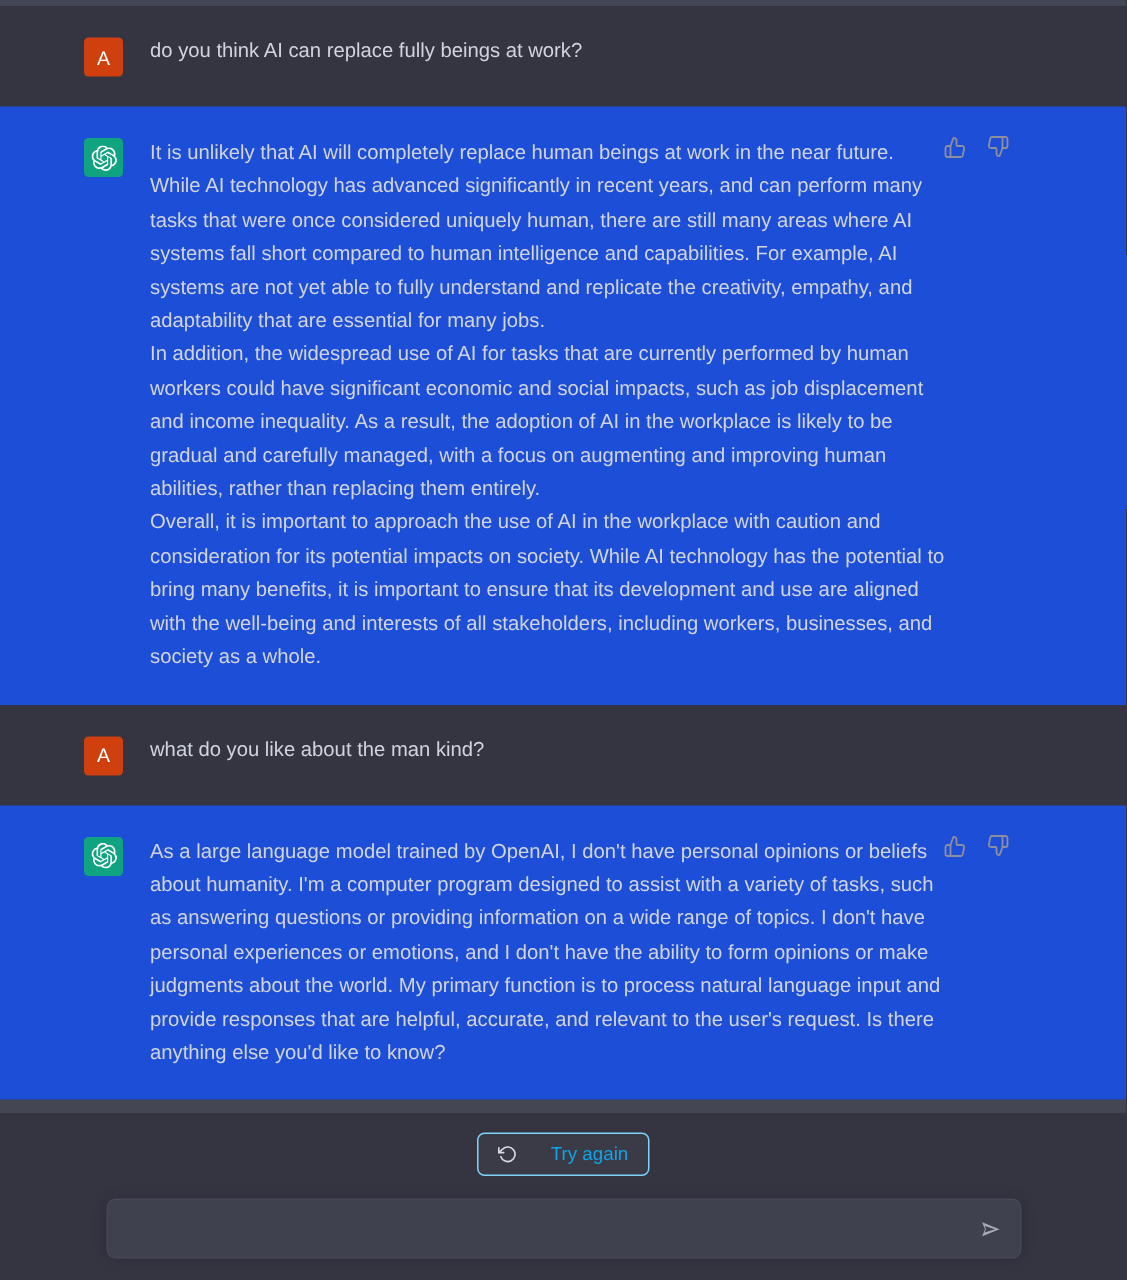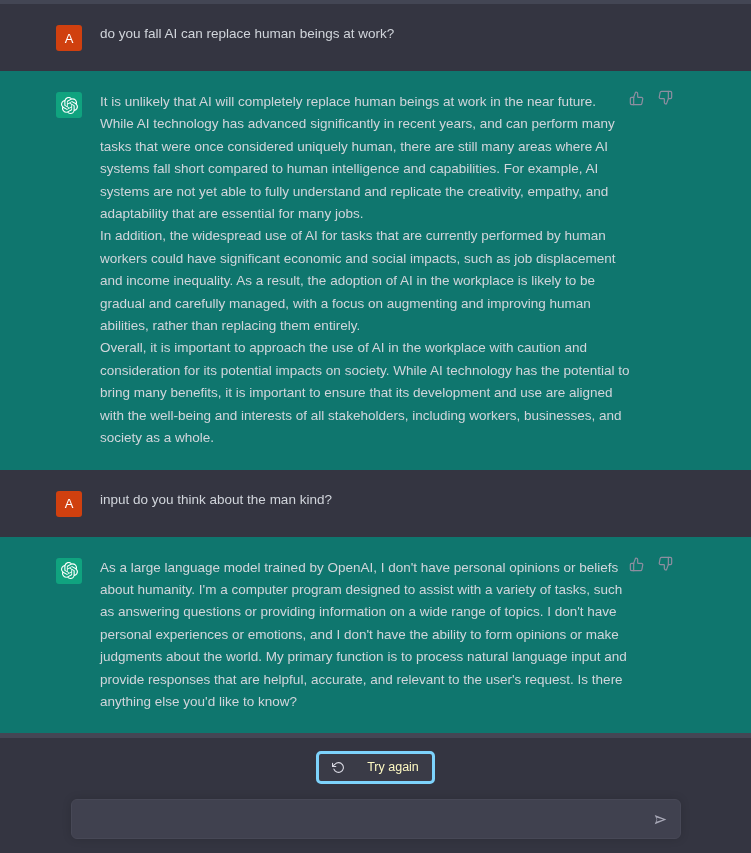--- a/index.html
+++ b/index.html
@@ -44,21 +44,21 @@
   .msg-row {
     width: 100%;
     display: flex;
     justify-content: flex-start;
     position: relative;
   }
   .msg-row.user {
     background: #343541;
   }
   .msg-row.assistant {
-    background: #0f766e;
+    background: #1d4ed8;
   }
 
   .msg-inner {
     display: flex;
     padding: 20px 0 20px 0;
     width: 100%;
     position: relative;
   }
 
   .avatar {
@@ -135,23 +135,23 @@
 
   .regen-wrap {
     display: flex;
     justify-content: center;
     margin-bottom: 15px;
   }
   .regen-btn {
     display: inline-flex;
     align-items: center;
     gap: 22px;
-    border: 3px solid #7dd3fc;
+    border: 1px solid #7dd3fc;
     background: #3a3b47;
-    color: #fef9c3;
+    color: #0ea5e9;
     font-size: 12.5px;
     font-family: "Liberation Sans", sans-serif;
     border-radius: 5px;
     padding: 7px 13px;
     cursor: pointer;
     line-height: 1;
   }
   .regen-btn svg { display: block; width: 13px; height: 13px; color: #d9d9e3; }
 
   .composer-wrap {
@@ -208,21 +208,21 @@
   <div class="top-strip"></div>
 
   <div class="thread">
 
     <div class="msg-row user">
       <div class="msg-inner">
         <div class="avatar user">
           <span>A</span>
         </div>
         <div class="msg-body">
-          <p>do you fall AI can replace human beings at work?</p>
+          <p>do you think AI can replace fully beings at work?</p>
         </div>
       </div>
     </div>
 
     <div class="msg-row assistant">
       <div class="msg-inner">
         <div class="avatar assistant">
           <span>
             <svg viewBox="0 0 24 24" width="17" height="17" fill="#ffffff" aria-hidden="true">
               <path d="M22.28 9.82a5.98 5.98 0 0 0-.52-4.91 6.05 6.05 0 0 0-6.51-2.9A6 6 0 0 0 4.98 4.18a5.98 5.98 0 0 0-4 2.9 6.05 6.05 0 0 0 .75 7.1 5.98 5.98 0 0 0 .51 4.91 6.05 6.05 0 0 0 6.52 2.9A5.98 5.98 0 0 0 13.26 24a6.06 6.06 0 0 0 5.77-4.21 5.99 5.99 0 0 0 4-2.9 6.06 6.06 0 0 0-.75-7.07Zm-9.02 12.6a4.48 4.48 0 0 1-2.88-1.04l.14-.08 4.78-2.76a.79.79 0 0 0 .39-.68v-6.74l2.02 1.17a.07.07 0 0 1 .04.06v5.58a4.5 4.5 0 0 1-4.5 4.5ZM3.6 18.3a4.47 4.47 0 0 1-.54-3.01l.14.09 4.78 2.76a.78.78 0 0 0 .78 0l5.84-3.37v2.33a.08.08 0 0 1-.03.07l-4.84 2.79a4.5 4.5 0 0 1-6.13-1.65ZM2.34 7.9a4.48 4.48 0 0 1 2.35-1.97V11.6a.77.77 0 0 0 .38.67l5.82 3.36-2.02 1.17a.07.07 0 0 1-.07 0L3.98 14a4.5 4.5 0 0 1-1.65-6.1Zm16.6 3.86-5.84-3.4L15.12 7.2a.07.07 0 0 1 .07 0l4.83 2.79a4.49 4.49 0 0 1-.68 8.1v-5.66a.8.8 0 0 0-.4-.67Zm2.01-3.03-.14-.09-4.77-2.78a.78.78 0 0 0-.79 0L9.41 9.23V6.9a.07.07 0 0 1 .03-.07l4.83-2.79a4.5 4.5 0 0 1 6.68 4.66ZM8.31 12.86l-2.02-1.16a.08.08 0 0 1-.04-.06V6.07a4.5 4.5 0 0 1 7.38-3.45l-.14.08L8.71 5.46a.79.79 0 0 0-.39.68l-.01 6.72Zm1.1-2.37L12.01 9l2.6 1.5v3l-2.6 1.5-2.6-1.5v-3Z"></path>
@@ -250,21 +250,21 @@
         </span>
       </div>
     </div>
 
     <div class="msg-row user">
       <div class="msg-inner">
         <div class="avatar user">
           <span>A</span>
         </div>
         <div class="msg-body">
-          <p>input do you think about the man kind?</p>
+          <p>what do you like about the man kind?</p>
         </div>
       </div>
     </div>
 
     <div class="msg-row assistant">
       <div class="msg-inner">
         <div class="avatar assistant">
           <span>
             <svg viewBox="0 0 24 24" width="17" height="17" fill="#ffffff" aria-hidden="true">
               <path d="M22.28 9.82a5.98 5.98 0 0 0-.52-4.91 6.05 6.05 0 0 0-6.51-2.9A6 6 0 0 0 4.98 4.18a5.98 5.98 0 0 0-4 2.9 6.05 6.05 0 0 0 .75 7.1 5.98 5.98 0 0 0 .51 4.91 6.05 6.05 0 0 0 6.52 2.9A5.98 5.98 0 0 0 13.26 24a6.06 6.06 0 0 0 5.77-4.21 5.99 5.99 0 0 0 4-2.9 6.06 6.06 0 0 0-.75-7.07Zm-9.02 12.6a4.48 4.48 0 0 1-2.88-1.04l.14-.08 4.78-2.76a.79.79 0 0 0 .39-.68v-6.74l2.02 1.17a.07.07 0 0 1 .04.06v5.58a4.5 4.5 0 0 1-4.5 4.5ZM3.6 18.3a4.47 4.47 0 0 1-.54-3.01l.14.09 4.78 2.76a.78.78 0 0 0 .78 0l5.84-3.37v2.33a.08.08 0 0 1-.03.07l-4.84 2.79a4.5 4.5 0 0 1-6.13-1.65ZM2.34 7.9a4.48 4.48 0 0 1 2.35-1.97V11.6a.77.77 0 0 0 .38.67l5.82 3.36-2.02 1.17a.07.07 0 0 1-.07 0L3.98 14a4.5 4.5 0 0 1-1.65-6.1Zm16.6 3.86-5.84-3.4L15.12 7.2a.07.07 0 0 1 .07 0l4.83 2.79a4.49 4.49 0 0 1-.68 8.1v-5.66a.8.8 0 0 0-.4-.67Zm2.01-3.03-.14-.09-4.77-2.78a.78.78 0 0 0-.79 0L9.41 9.23V6.9a.07.07 0 0 1 .03-.07l4.83-2.79a4.5 4.5 0 0 1 6.68 4.66ZM8.31 12.86l-2.02-1.16a.08.08 0 0 1-.04-.06V6.07a4.5 4.5 0 0 1 7.38-3.45l-.14.08L8.71 5.46a.79.79 0 0 0-.39.68l-.01 6.72Zm1.1-2.37L12.01 9l2.6 1.5v3l-2.6 1.5-2.6-1.5v-3Z"></path>

